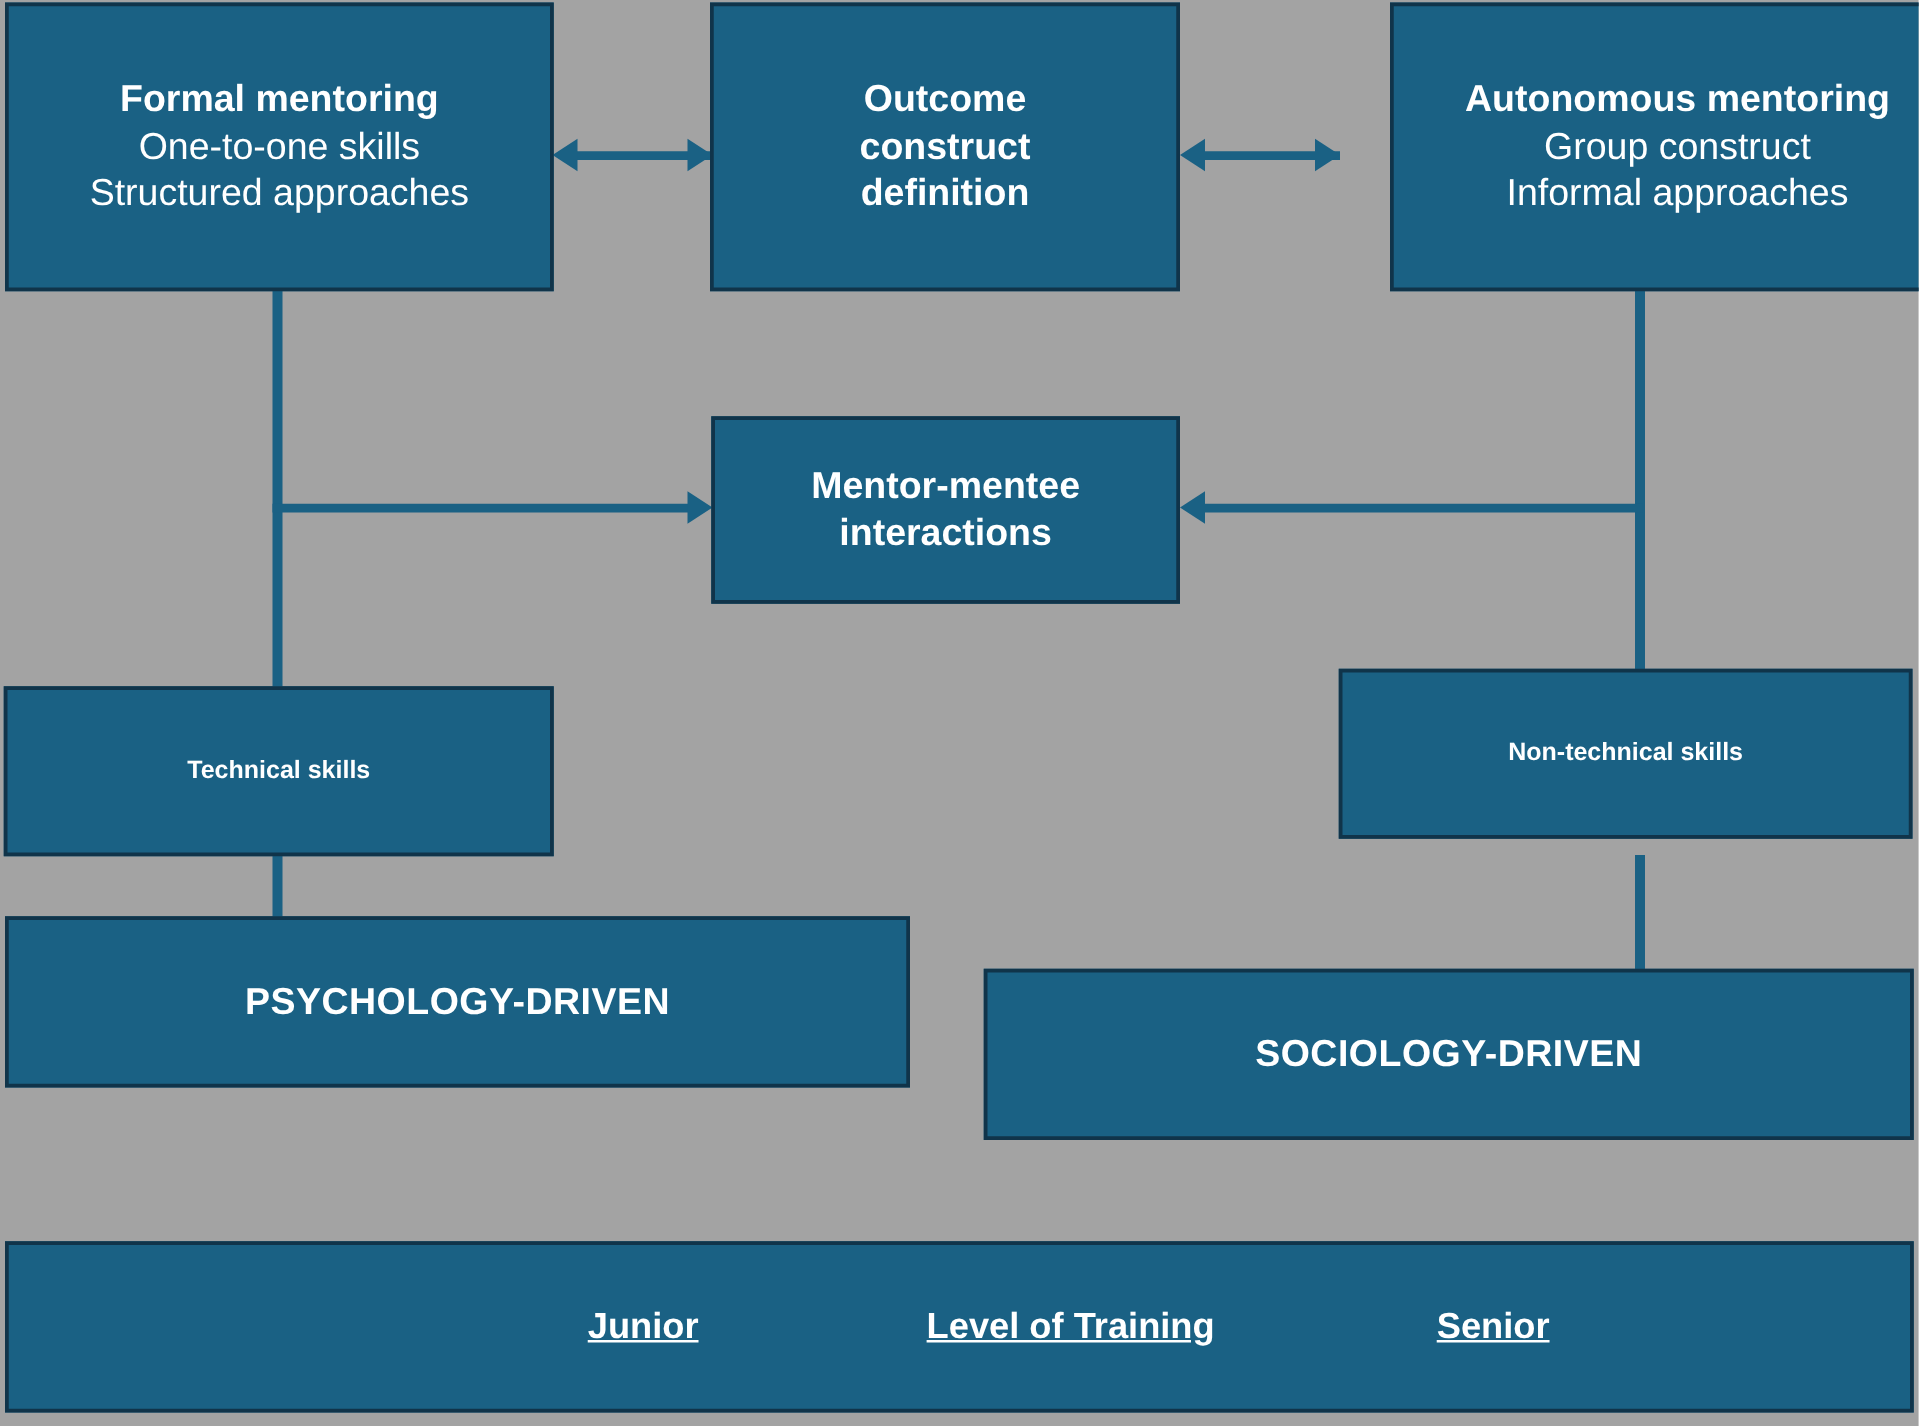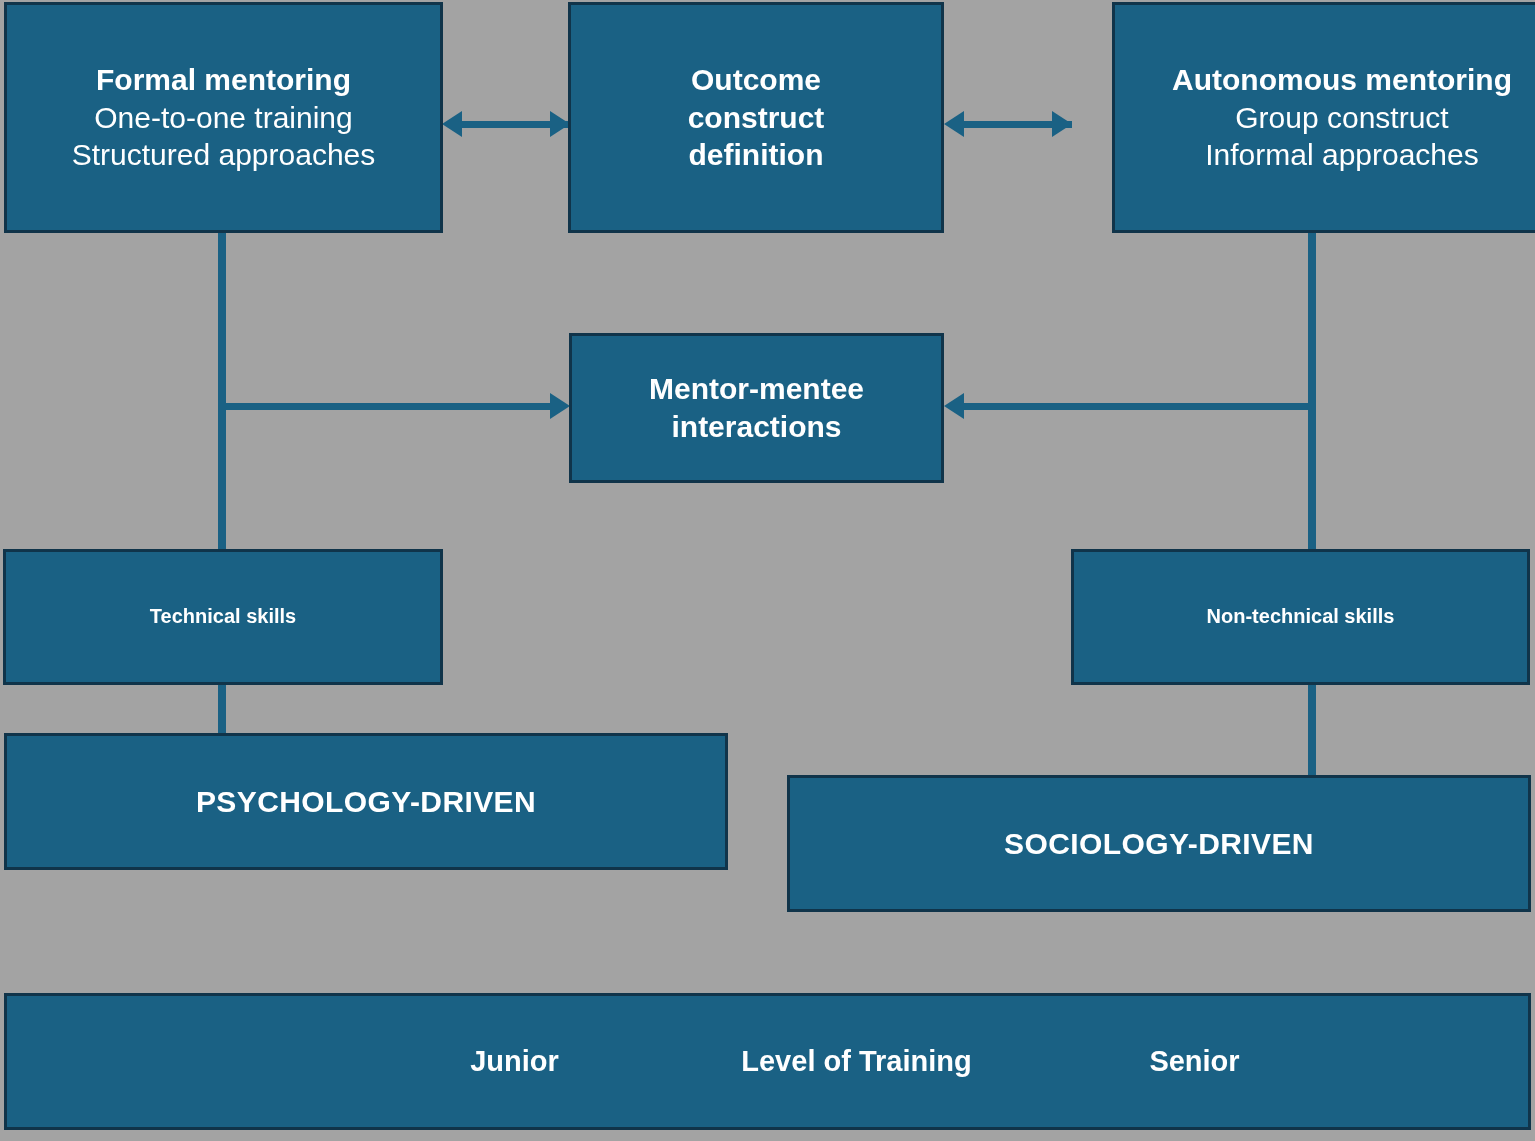--- a/index.html
+++ b/index.html
@@ -43,20 +43,21 @@
   .s-top .line-reg  { font-size: 30px; }
   .s-mid .line-bold { font-size: 30px; }
   .s-skill .line-bold { font-size: 20px; }
   .s-driven .line-bold { font-size: 30px; letter-spacing: 0.4px; }
 
   .level-row {
     display: flex;
     width: 100%;
     align-items: flex-end;
     justify-content: center;
+    text-decoration: underline;
   }
   .level-cell {
     font-weight: bold;
     font-size: 29px;
     color: #ffffff;
     white-space: nowrap;
     text-align: center;
   }
 
   
@@ -104,21 +105,21 @@
   <div class="conn" style="left:460px; top:121px; width:110px; height:7px;"></div>
   <div class="arrowhead arrow-left" style="left:442px; top:111px;"></div>
   <div class="arrowhead arrow-right" style="left:550px; top:111px;"></div>
 
   <div class="conn" style="left:962px; top:121px; width:110px; height:7px;"></div>
   <div class="arrowhead arrow-left" style="left:944px; top:111px;"></div>
   <div class="arrowhead arrow-right" style="left:1052px; top:111px;"></div>
 
   <div class="box s-top" style="left:4px; top:2px; width:439px; height:231px;">
     <div class="line-bold">Formal mentoring</div>
-    <div class="line-reg">One-to-one training</div>
+    <div class="line-reg">One-to-one skills</div>
     <div class="line-reg">Structured approaches</div>
   </div>
 
   <div class="box s-top" style="left:568px; top:2px; width:376px; height:231px;">
     <div class="line-bold">Outcome</div>
     <div class="line-bold">construct</div>
     <div class="line-bold">definition</div>
   </div>
 
   <div class="box s-top" style="left:1112px; top:2px; width:460px; height:231px;text-align:right;">
@@ -129,21 +130,21 @@
 
   <div class="box s-mid" style="left:569px; top:333px; width:375px; height:150px;">
     <div class="line-bold">Mentor-mentee</div>
     <div class="line-bold">interactions</div>
   </div>
 
   <div class="box s-skill" style="left:3px; top:549px; width:440px; height:136px;">
     <div class="line-bold">Technical skills</div>
   </div>
 
-  <div class="box s-skill" style="left:1071px; top:549px; width:459px; height:136px;">
+  <div class="box s-skill" style="left:1071px; top:535px; width:459px; height:136px;">
     <div class="line-bold">Non-technical skills</div>
   </div>
 
   <div class="box s-driven" style="left:4px; top:733px; width:724px; height:137px;">
     <div class="line-bold">PSYCHOLOGY-DRIVEN</div>
   </div>
 
   <div class="box s-driven" style="left:787px; top:775px; width:744px; height:137px;">
     <div class="line-bold">SOCIOLOGY-DRIVEN</div>
   </div>

